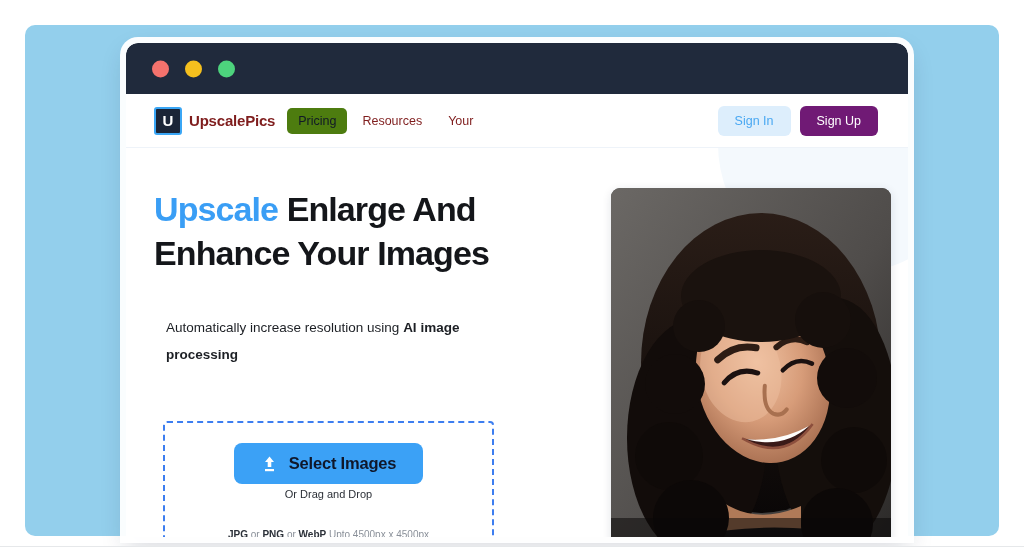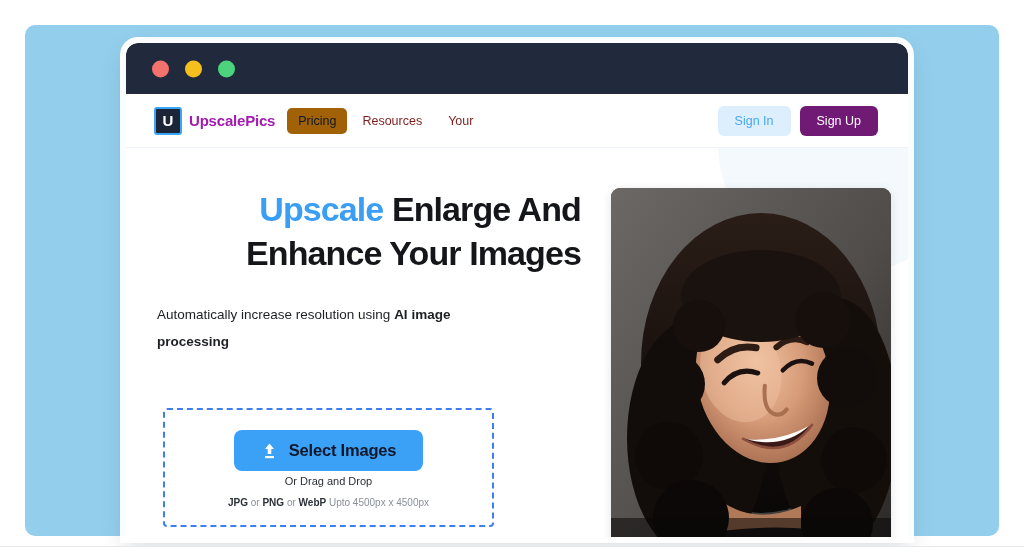--- a/index.html
+++ b/index.html
@@ -109,39 +109,39 @@
     justify-content: center;
     color: #ffffff;
     font-size: 15px;
     font-weight: 700;
     line-height: 1;
     font-family: "Liberation Sans", sans-serif;
   }
   .brand-name {
     font-size: 15px;
     font-weight: 700;
-    color: #a21caf;
+    color: #7f1d1d;
     letter-spacing: -0.2px;
   }
 
   .nav-links {
     display: flex;
     align-items: center;
     gap: 4px;
   }
   .nav-link {
     font-size: 12.5px;
     color: #7f1d1d;
     padding: 6px 11px;
     border-radius: 5px;
     white-space: nowrap;
     cursor: pointer;
   }
   .nav-link.active {
-    background: #a16207;
+    background: #4d7c0f;
     color: #111827;
   }
 
   .header-actions {
     margin-left: auto;
     display: flex;
     gap: 9px;
   }
   .btn {
     font-size: 12.5px;
@@ -166,30 +166,29 @@
     width: 455px;
     padding-left: 28px;
     box-sizing: border-box;
   }
   .headline {
     font-size: 34px;
     line-height: 1.28;
     font-weight: 700;
     color: #14161a;
     letter-spacing: -0.9px;
-    margin: 0 0 26px 0;
-    text-align: right;
+    margin: 0 0 39px 0;
   }
   .headline .accent { color: #3a9ef5; }
 
   .subhead {
     font-size: 13.5px;
     line-height: 2.0;
     color: #1c1f24;
-    margin: 3px;
+    margin: 12px;
     max-width: 320px;
   }
   .subhead b { font-weight: 700; }
 
   
   .dropzone {
     margin-top: 53px;
     margin-left: 9px;
     width: 331px;
     box-sizing: border-box;
@@ -215,21 +214,21 @@
     font-family: "Liberation Sans", sans-serif;
   }
   .upload-icon { display: inline-flex; }
 
   .drag-text {
     margin-top: 4px;
     font-size: 11px;
     color: #2b2f36;
   }
   .formats {
-    margin-top: 10px;
+    margin-top: 29px;
     font-size: 10px;
     color: #8a9099;
   }
   .formats b { color: #2b3038; font-weight: 700; }
 
   
   .hero-right {
     position: relative;
     flex: 1;
     padding-left: 30px;

